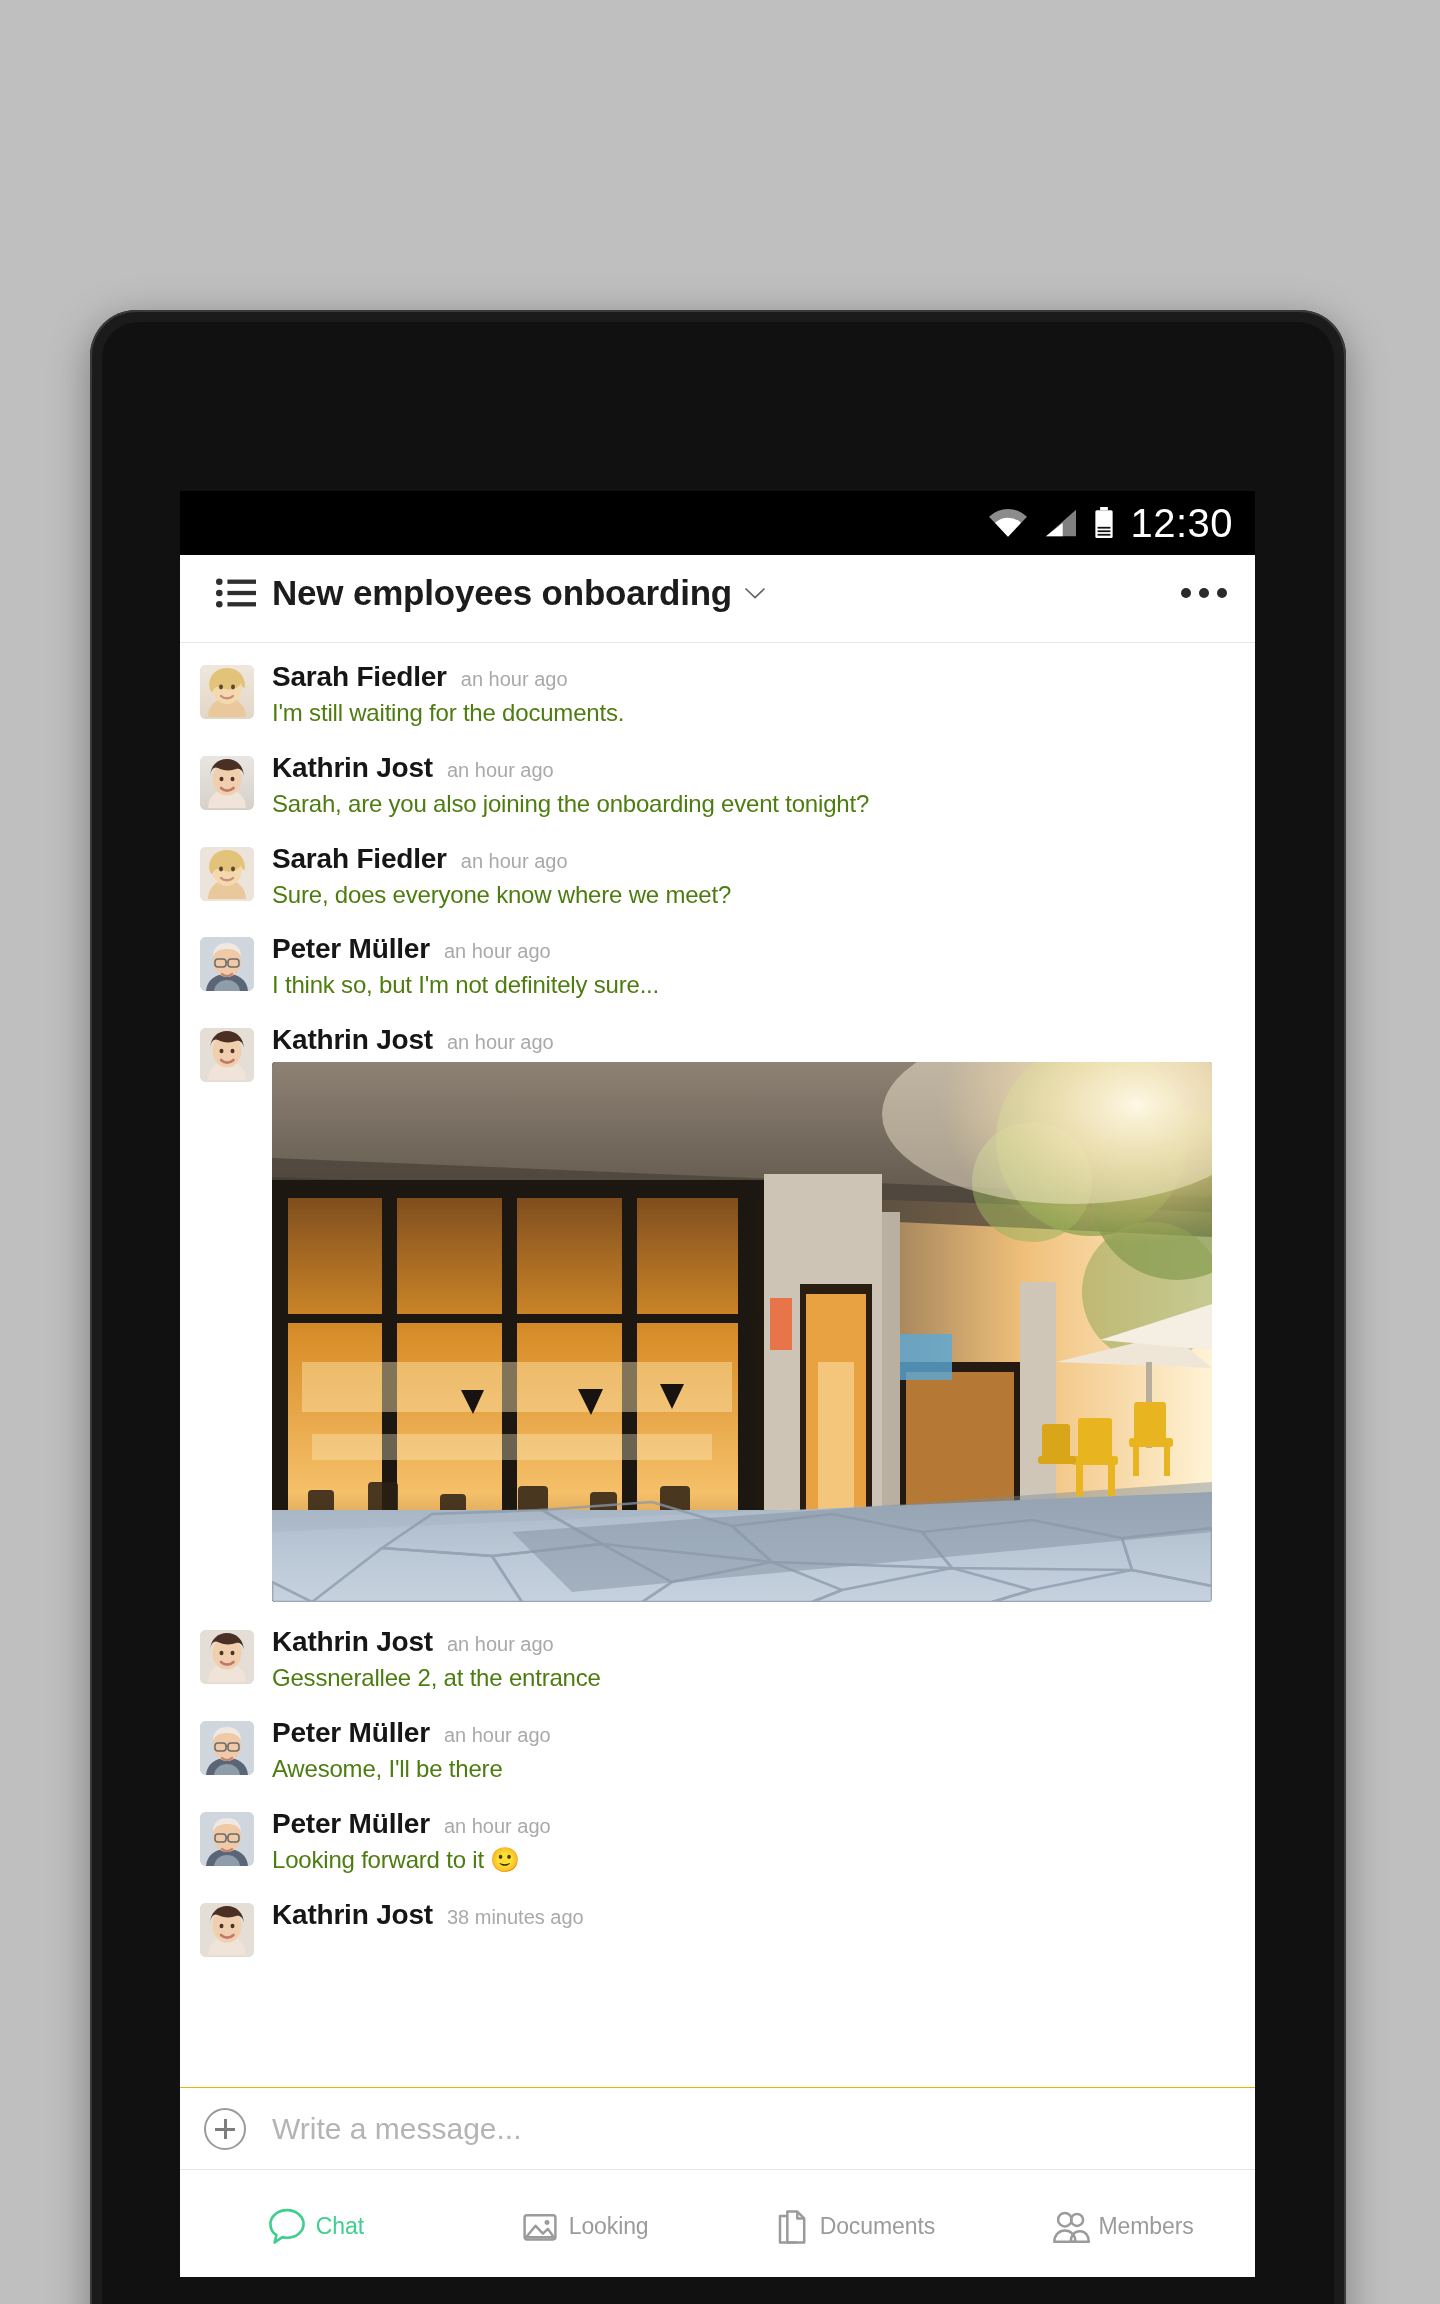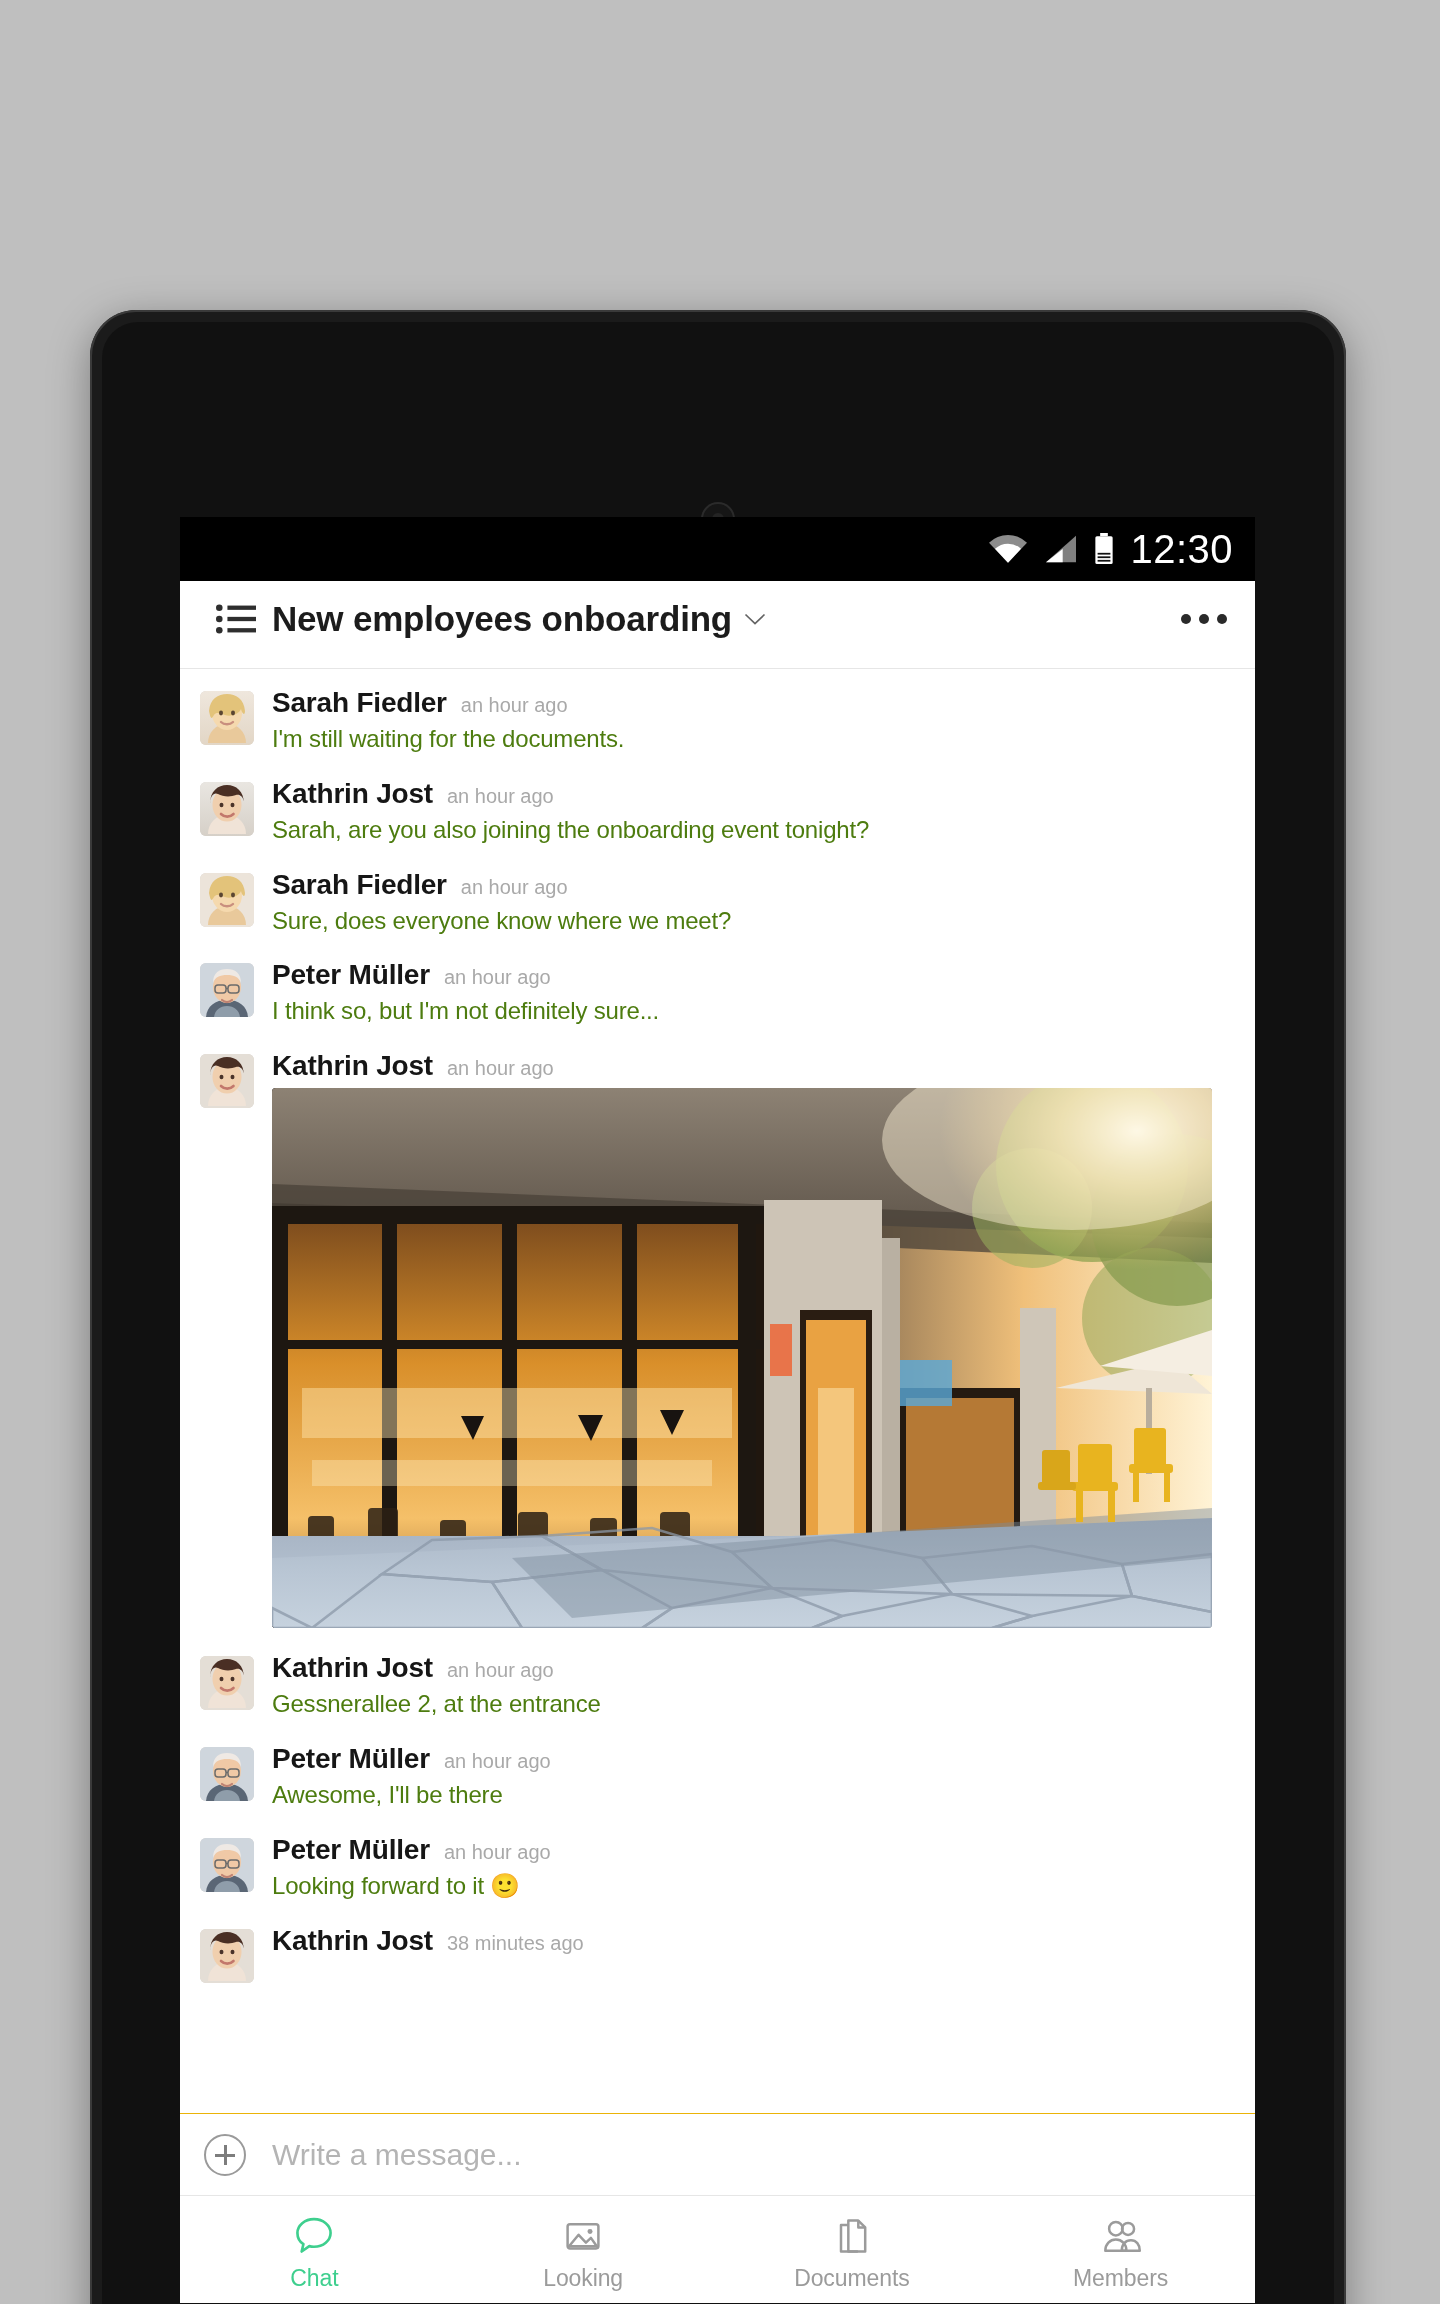--- a/index.html
+++ b/index.html
@@ -41,21 +41,21 @@
     position: absolute;
     left: 9px; top: 9px;
     width: 12px; height: 12px;
     border-radius: 50%;
     background: #242424;
   }
 
   
   #screen {
     position: absolute;
-    left: 180px; top: 517px;
+    left: 180px; top: 491px;
     width: 1075px; height: 1786px;
     background: #ffffff;
     overflow: hidden;
     display: flex;
     flex-direction: column;
   }
 
   
   .statusbar {
     height: 64px;
@@ -200,21 +200,21 @@
   .tabbar {
     flex: 0 0 auto;
     height: 108px;
     border-top: 1px solid #e6e6e6;
     display: flex;
     background: #fff;
   }
   .tab {
     flex: 1 1 0;
     display: flex;
-    flex-direction: column;
+    flex-direction: row;
     align-items: center;
     justify-content: center;
     gap: 7px;
     padding-top: 6px;
   }
   .tab-ico { width: 44px; height: 44px; display:block; }
   .tab-label {
     font-size: 23px;
     color: #9b9b9b;
     letter-spacing: -0.1px;

